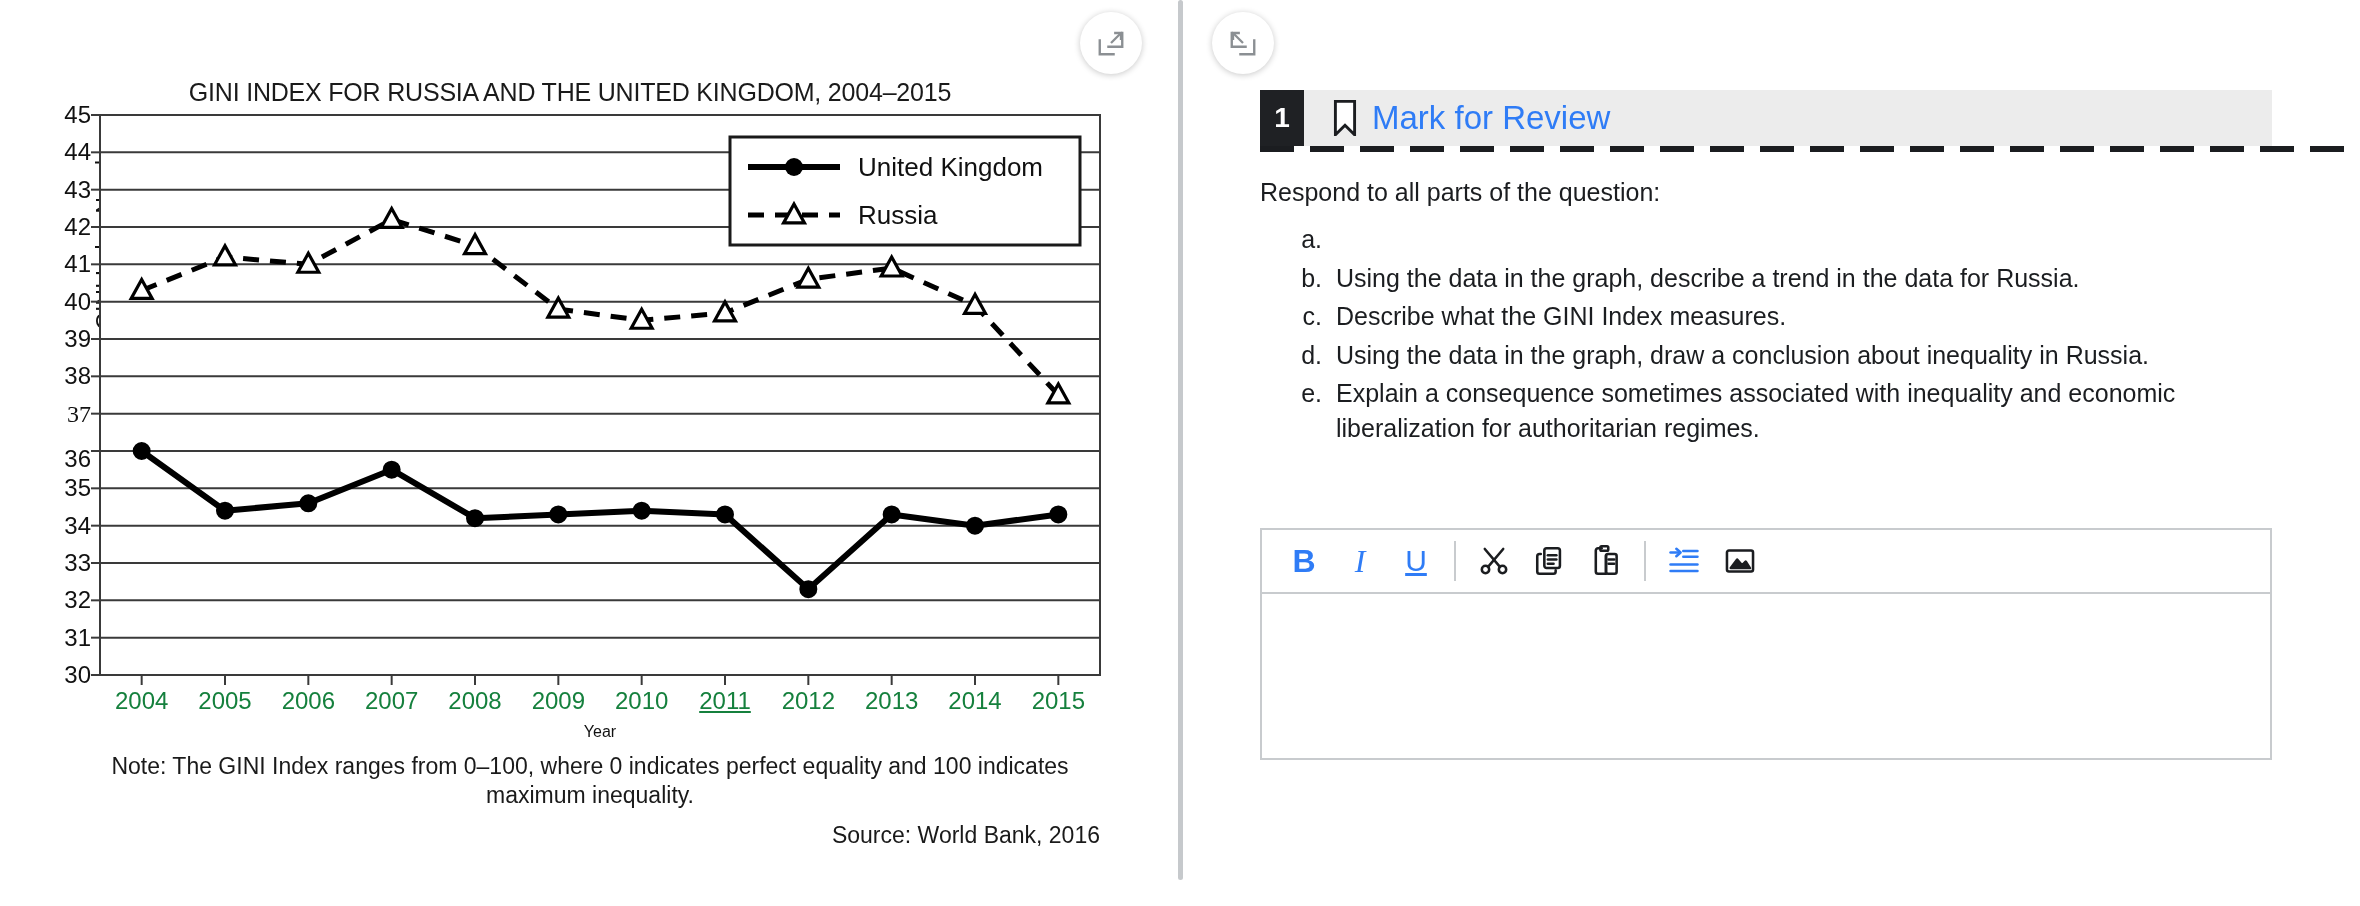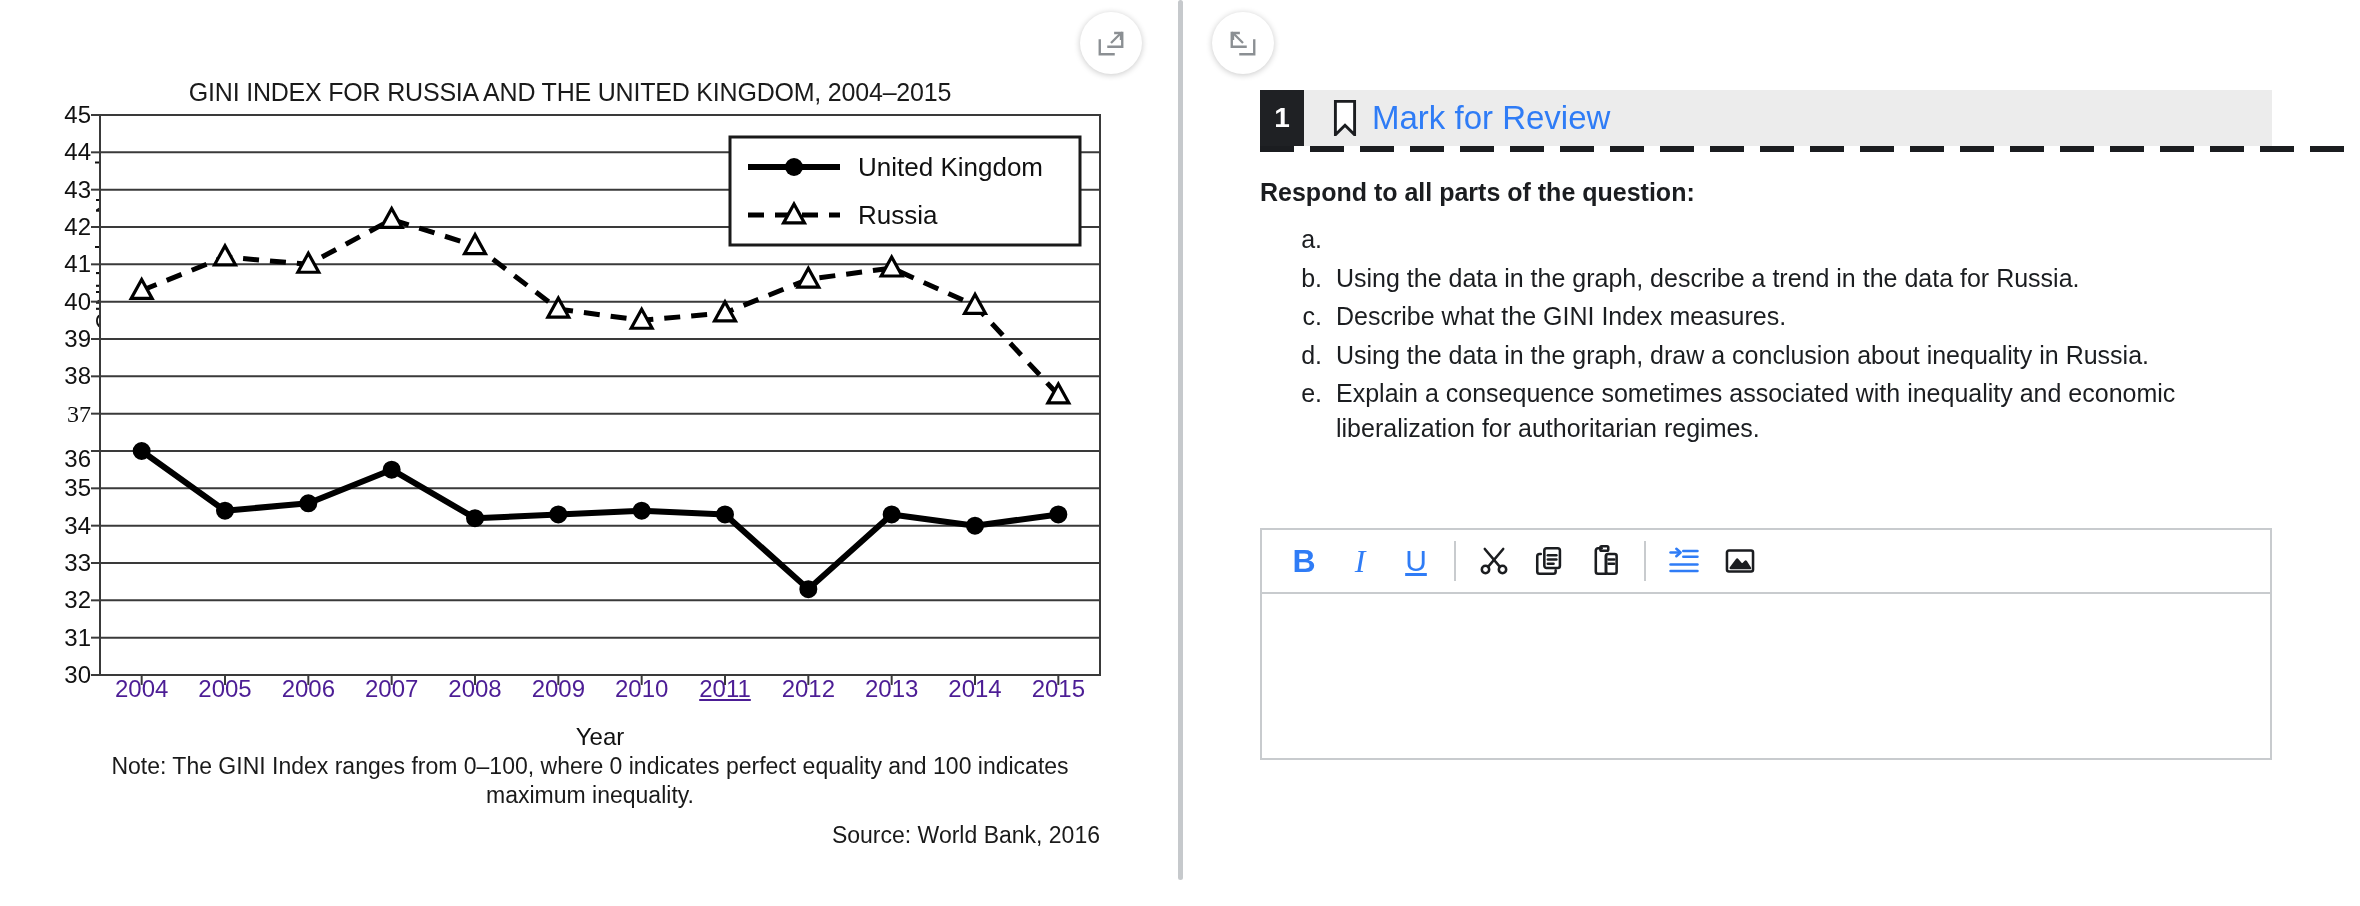--- a/index.html
+++ b/index.html
@@ -52,27 +52,27 @@
     transform: rotate(-90deg); transform-origin: left top;
     font-size: 23px; color: #111;
     white-space: nowrap;
   }
   .ytick {
     position: absolute; right: 100%; margin-right: 9px;
     transform: translateY(-50%);
     font-size: 24px; color: #111; white-space: nowrap;
   }
   .xtick {
-    position: absolute; top: 100%; margin-top: 0;
+    position: absolute; top: 100%; margin-top: 12px;
     transform: translateX(-50%);
-    font-size: 24px; color: #4c1d95; white-space: nowrap;
+    font-size: 24px; color: #15803d; white-space: nowrap;
   }
   .xlabel {
     position: absolute; left: 0; width: 100%; top: 100%; margin-top: 48px;
-    text-align: center; font-size: 24px; color: #111;
+    text-align: center; font-size: 16px; color: #111;
   }
   .note {
     position: absolute; left: 60px; top: 752px; width: 1060px;
     text-align: center; font-size: 23px; color: #1a1a1a; line-height: 1.28;
   }
   .source {
     position: absolute; left: 60px; top: 822px; width: 1040px;
     text-align: right; font-size: 23px; color: #1a1a1a;
   }
 
@@ -97,21 +97,21 @@
     padding: 0 24px 0 14px; cursor: pointer;
   }
   .mark-text { color: #2f7cf6; font-size: 33px; }
 
   .dashrule {
     position: absolute; left: 0; top: 146px; width: 1100px; height: 6px;
     background: repeating-linear-gradient(to right,
       #1b1d20 0, #1b1d20 34px, transparent 34px, transparent 50px);
   }
 
-  .prompt { position: absolute; left: 0; top: 178px; font-size: 25px; color: #1b1d20; font-weight: bold; }
+  .prompt { position: absolute; left: 0; top: 178px; font-size: 25px; color: #1b1d20; }
 
   .parts { position: absolute; left: 28px; top: 222px; width: 1072px; }
   .part {
     display: flex; gap: 14px;
     font-size: 25px; color: #1b1d20;
     line-height: 1.38; margin-bottom: 4px;
   }
   .part .lbl { width: 34px; flex: 0 0 34px; text-align: right; }
   .part .txt { flex: 1 1 auto; max-width: 890px; }
 

